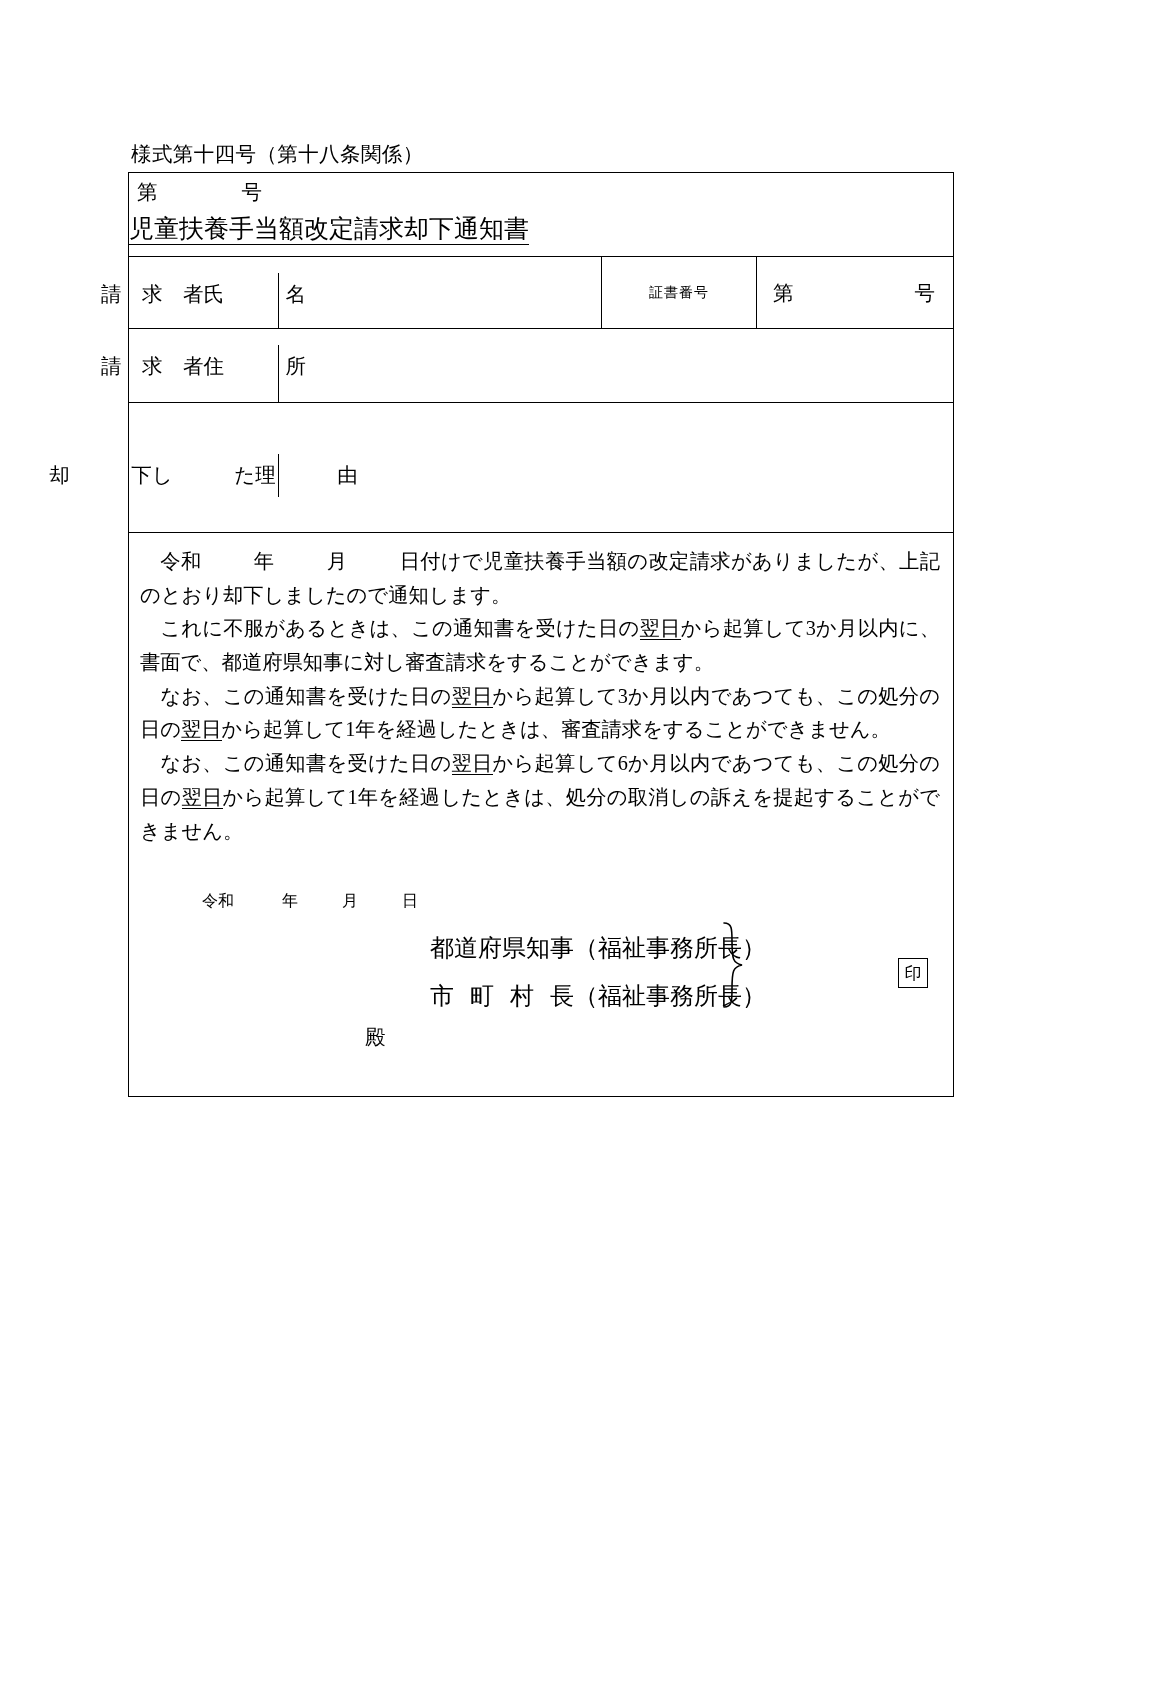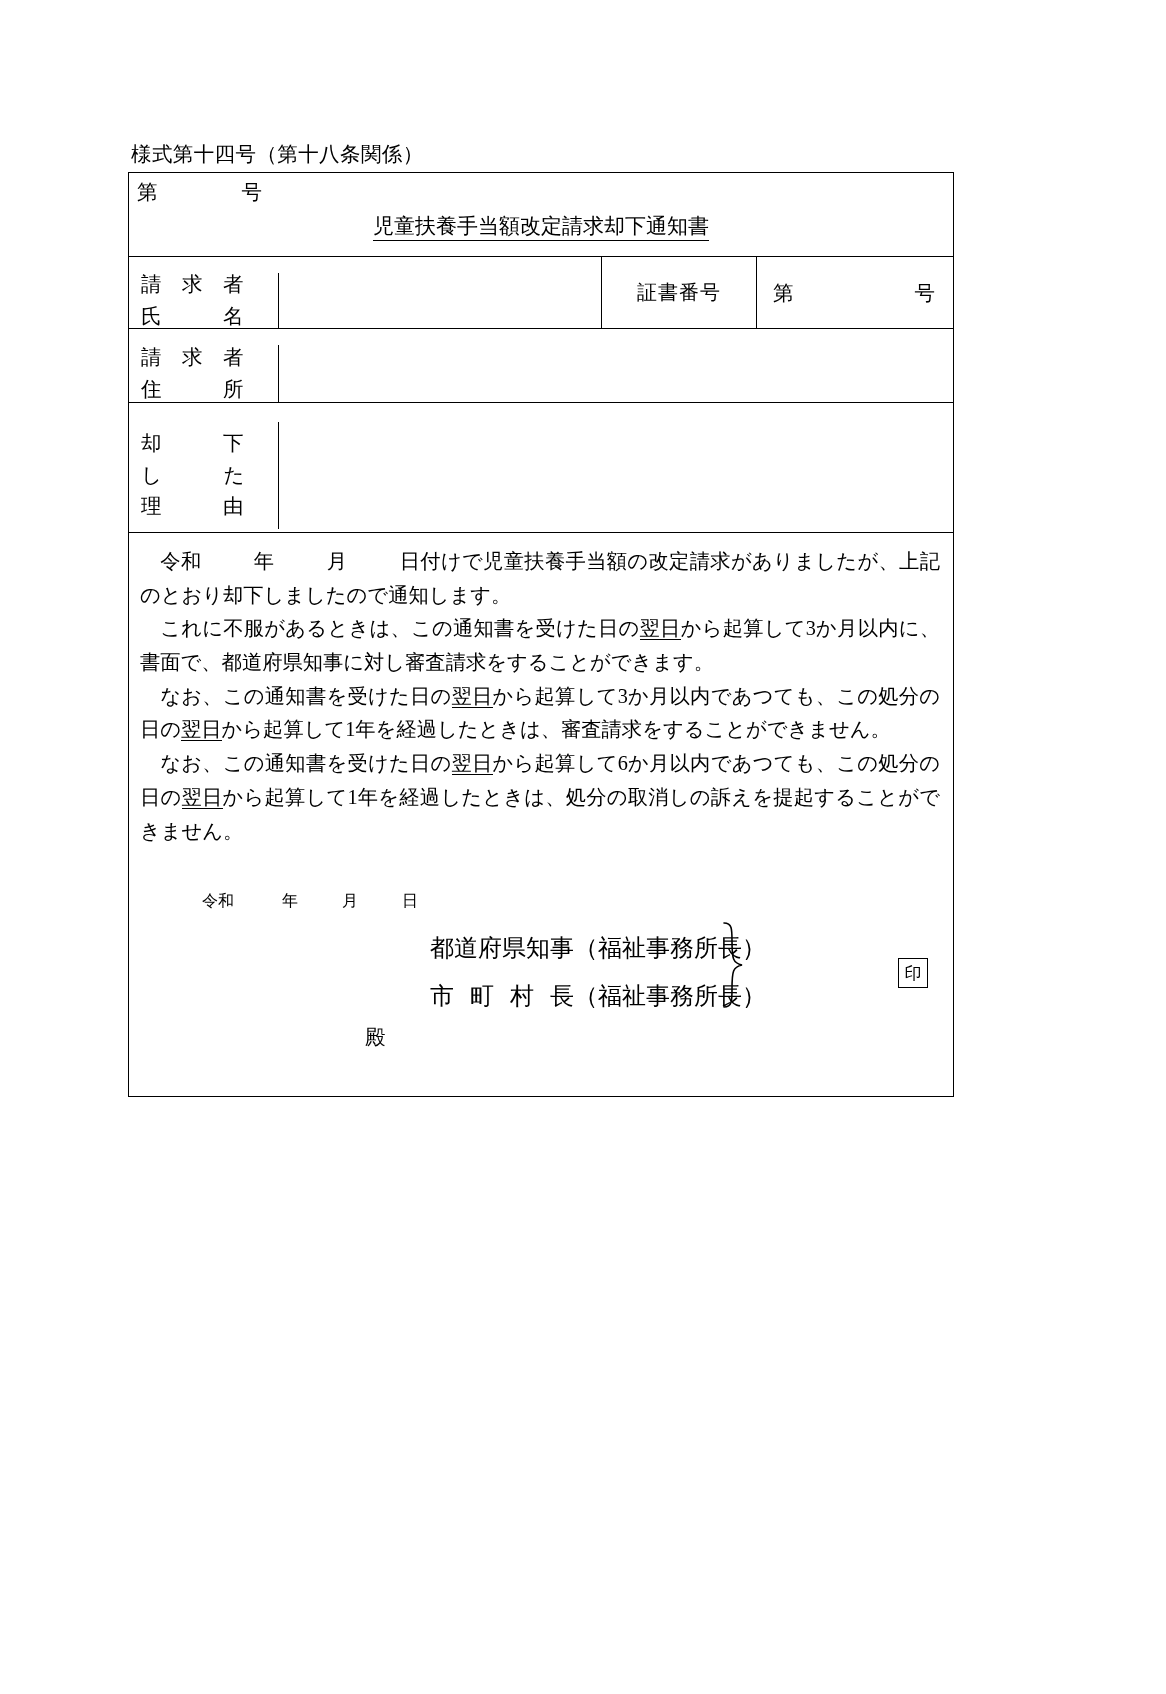--- a/index.html
+++ b/index.html
@@ -60,43 +60,43 @@
   }
   .doc-number .sp {
     display: inline-block;
     width: 84px;
   }
   .doc-title {
     position: absolute;
     left: 0;
     right: 0;
     top: 39px;
-    text-align: center;
-    font-size: 21px;
+    text-align: left;
+    font-size: 25px;
     white-space: nowrap;
   }
   .doc-title span {
     border-bottom: 1.4px solid #000;
     padding-bottom: 2px;
   }
 
   
   .row {
     display: flex;
     border-bottom: 1.4px solid #000;
     box-sizing: border-box;
   }
 
   .lbl {
     width: 150px;
     flex: 0 0 150px;
     border-right: 1.4px solid #000;
     box-sizing: border-box;
     display: flex;
-    flex-direction: column;
+    flex-direction: row;
     justify-content: center;
     padding: 6px 12px;
     margin-top: 16px;
   }
   .lbl .ln {
     font-size: 20.5px;
     display: flex;
     justify-content: space-between;
     line-height: 1.55;
     white-space: nowrap;
@@ -108,21 +108,21 @@
   
   .row-name { height: 72px; }
   .cell-name-blank { flex: 1 1 auto; border-right: 1.4px solid #000; }
   .cell-cert-label {
     flex: 0 0 155px;
     border-right: 1.4px solid #000;
     box-sizing: border-box;
     display: flex;
     align-items: center;
     justify-content: center;
-    font-size: 20px;
+    font-size: 14px;
     letter-spacing: 1px;
   }
   .cell-cert-value {
     flex: 0 0 196px;
     box-sizing: border-box;
     display: flex;
     align-items: center;
     justify-content: space-between;
     padding: 0 18px 0 16px;
     font-size: 20.5px;

